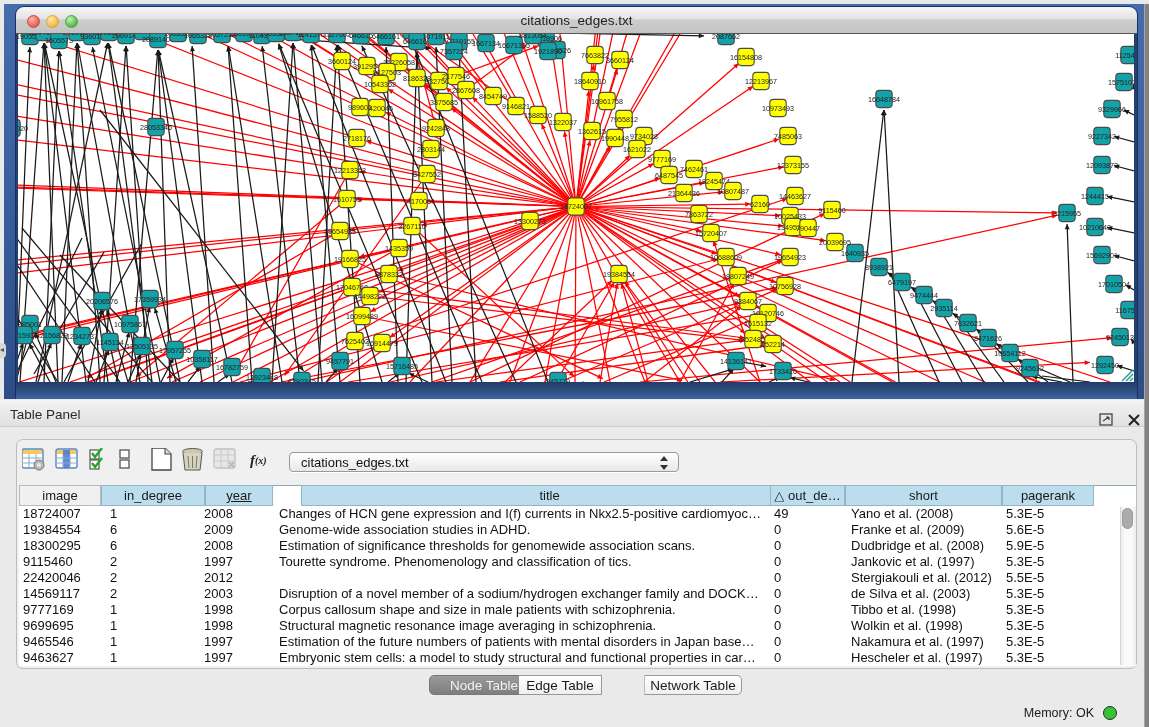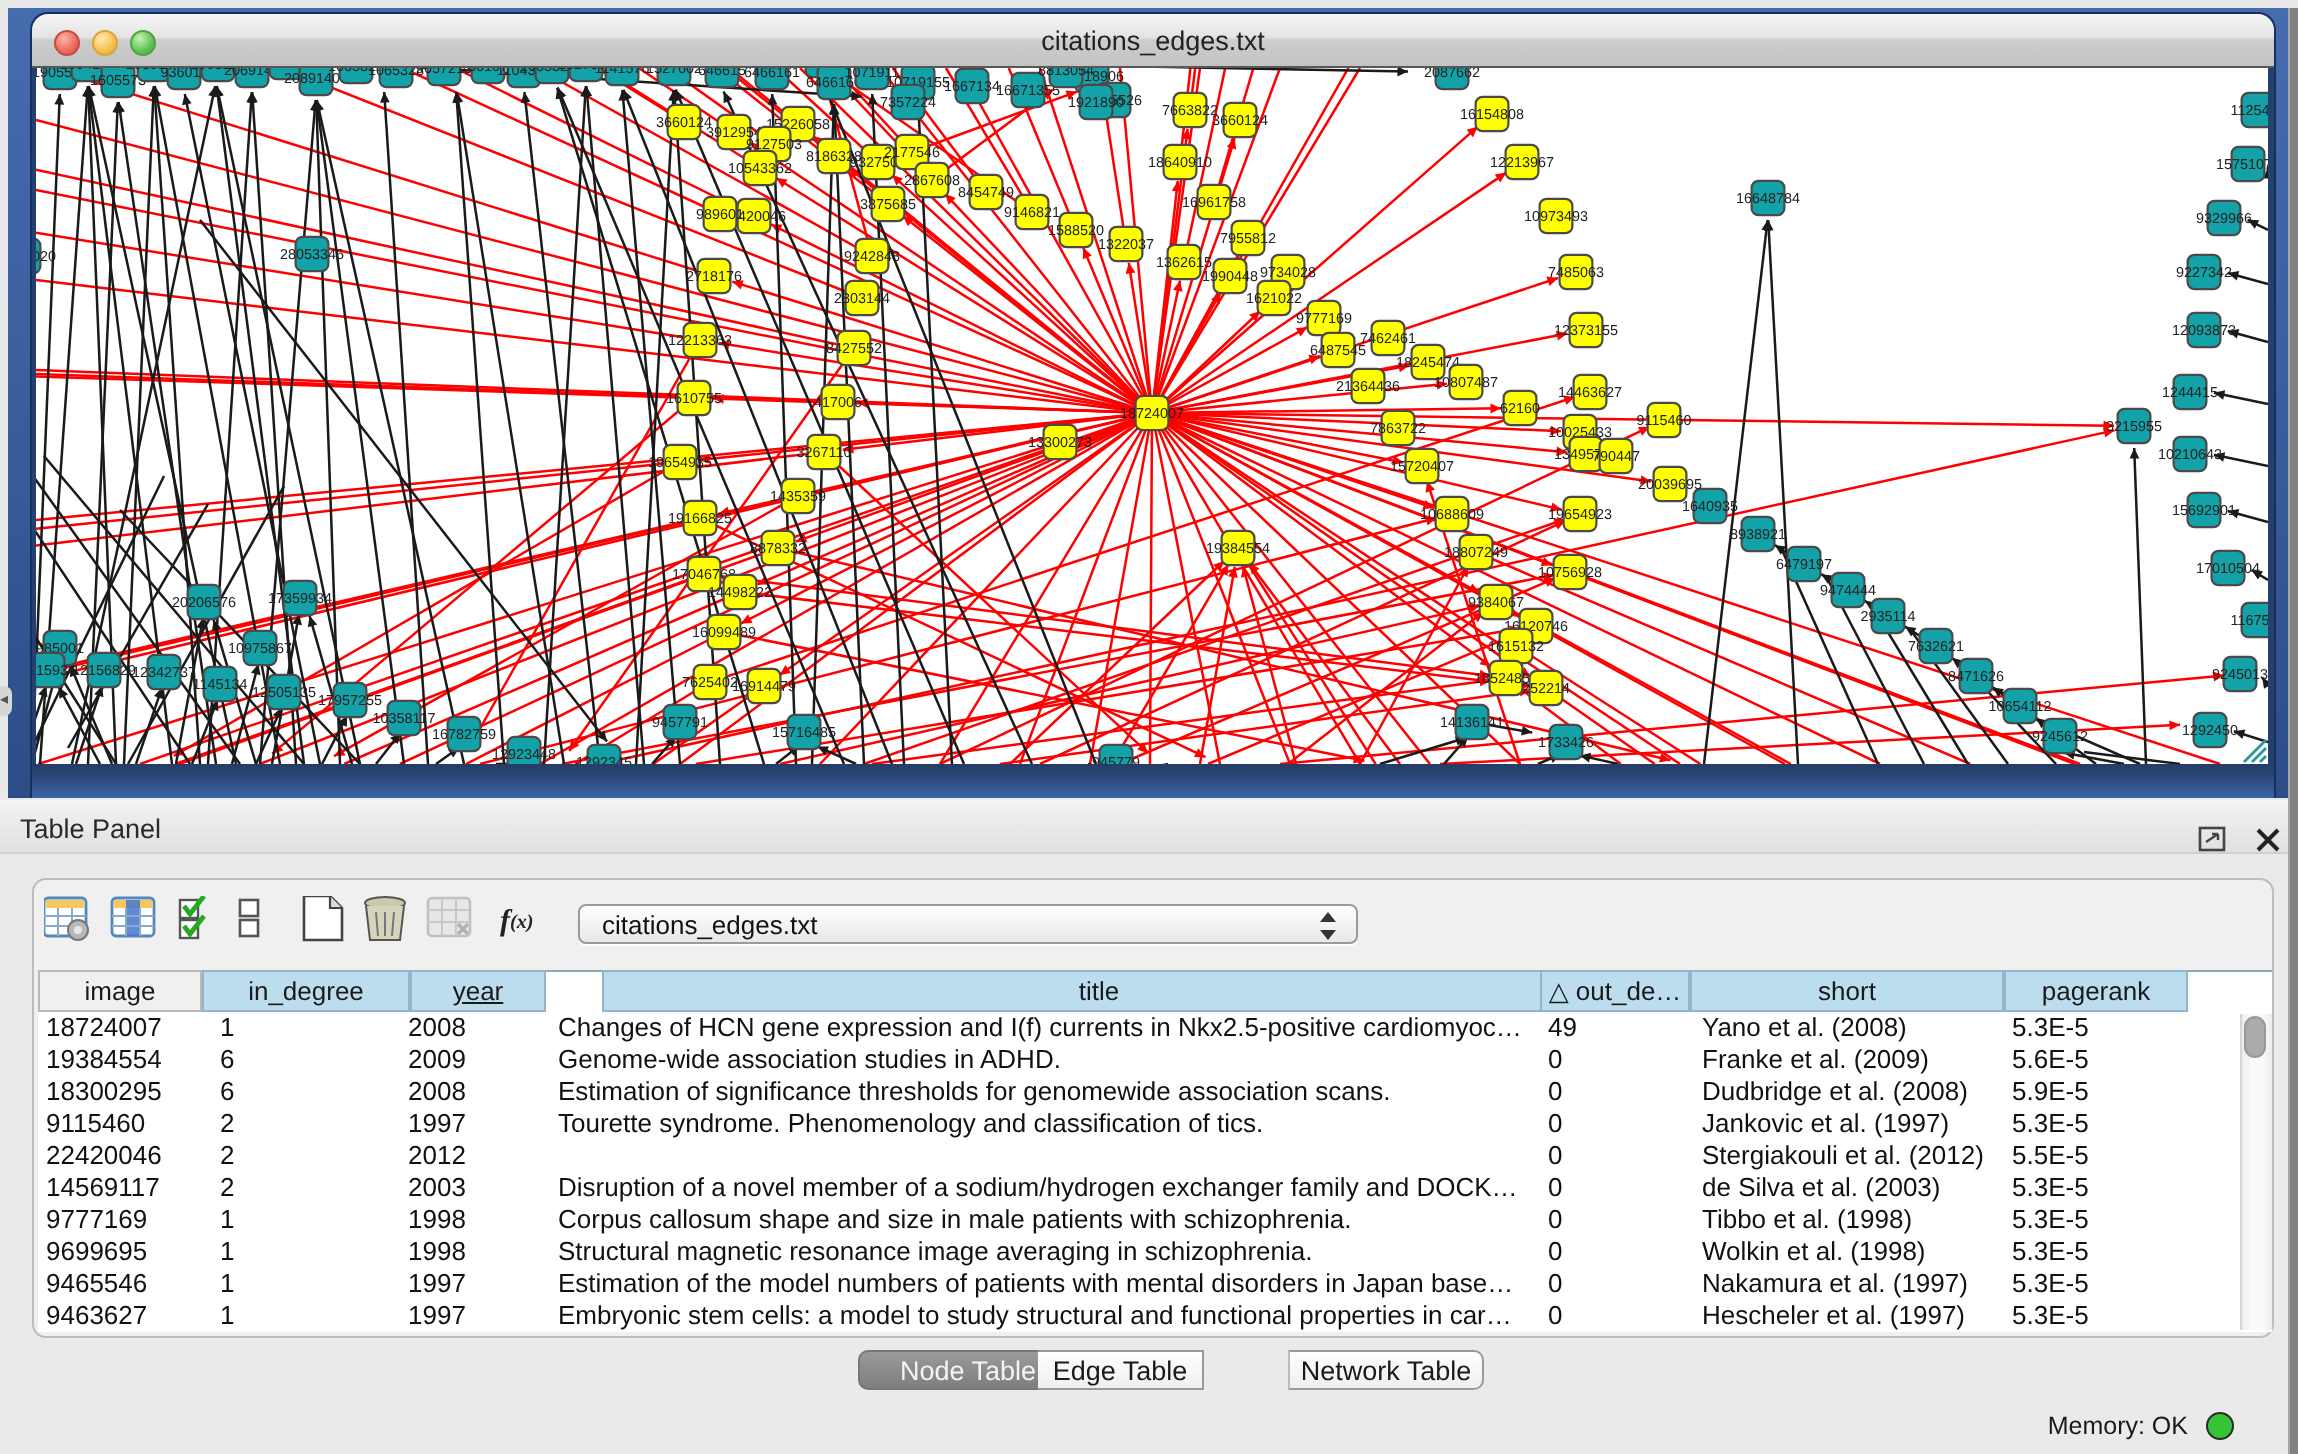--- a/index.html
+++ b/index.html
@@ -976,21 +976,21 @@
     <span style="left:204px">1998</span>
 <span style="left:279px">Structural magnetic resonance image averaging in schizophrenia.</span>
     <span style="left:774px">0</span>
     <span style="left:851px">Wolkin et al. (1998)</span>
 <span style="left:1006px">5.3E-5</span>
   </div>
 <div class="trow" style="top:634px">
 <span style="left:23px">9465546</span>
     <span style="left:110px">1</span>
     <span style="left:204px">1997</span>
-<span style="left:279px">Estimation of the model numbers of patients with mental disorders in Japan base…</span>
+<span style="left:279px">Estimation of the future numbers of patients with mental disorders in Japan base…</span>
     <span style="left:774px">0</span>
     <span style="left:851px">Nakamura et al. (1997)</span>
 <span style="left:1006px">5.3E-5</span>
   </div>
 <div class="trow" style="top:650px">
 <span style="left:23px">9463627</span>
     <span style="left:110px">1</span>
     <span style="left:204px">1997</span>
 <span style="left:279px">Embryonic stem cells: a model to study structural and functional properties in car…</span>
     <span style="left:774px">0</span>

